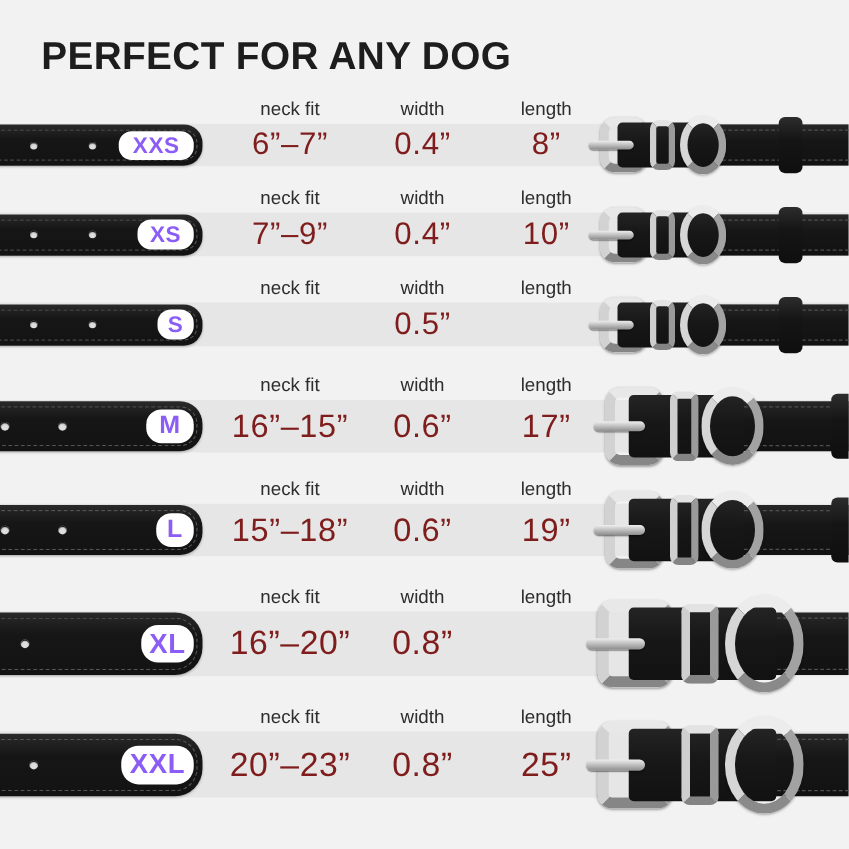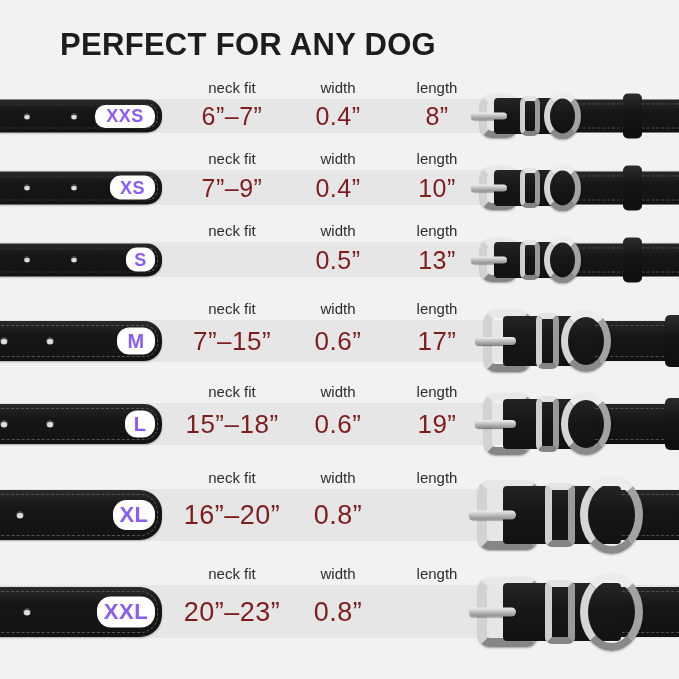--- a/index.html
+++ b/index.html
@@ -1,19 +1,19 @@
 <!DOCTYPE html>
 <html><head>
 <meta charset="utf-8">
 <style>
   html,body{margin:0;padding:0;background:#f2f2f2;}
   .canvas{position:relative;width:679px;height:679px;background:#f2f2f2;overflow:hidden;
           font-family:"Liberation Sans",sans-serif;}
   .title{position:absolute;left:33px;top:27px;font-size:31px;font-weight:700;
-         color:#1d1d1d;letter-spacing:.3px;margin-left:27px;}
+         color:#1d1d1d;letter-spacing:.3px;}
 
   
   .row{position:absolute;left:0;width:679px;background:#e6e6e6;}
   .r1{top:99px;height:34px;}
   .r2{top:170px;height:35px;}
   .r3{top:242px;height:35px;}
   .r4{top:320px;height:42px;}
   .r5{top:403px;height:42px;}
   .r6{top:489px;height:52px;}
   .r7{top:585px;height:53px;}
@@ -150,40 +150,39 @@
     <div class="ring"></div>
     <div class="prong"></div>
     <div class="loop"></div>
   </div>
 
   <div class="row r3 g1">
     <div class="lbl c1">neck fit</div>
     <div class="lbl c2">width</div>
     <div class="lbl c3">length</div>
     <div class="val c2">0.5”</div>
-    <div class="val c3">13”</div>
     <div class="strap">
       <span class="hole h1"></span>
       <span class="hole h2"></span>
       <span class="badge">S</span>
     </div>
     <div class="strapR"></div>
     <div class="frame"></div>
     <div class="fold"></div>
     <div class="keeper"></div>
     <div class="ring"></div>
     <div class="prong"></div>
     <div class="loop"></div>
   </div>
 
   <div class="row r4 g2">
     <div class="lbl c1">neck fit</div>
     <div class="lbl c2">width</div>
     <div class="lbl c3">length</div>
-    <div class="val c1">7”–15”</div>
+    <div class="val c1">16”–15”</div>
     <div class="val c2">0.6”</div>
     <div class="val c3">17”</div>
     <div class="strap">
       <span class="hole h1"></span>
       <span class="hole h2"></span>
       <span class="badge">M</span>
     </div>
     <div class="strapR"></div>
     <div class="frame"></div>
     <div class="fold"></div>
@@ -233,20 +232,21 @@
     <div class="prong"></div>
 
   </div>
 
   <div class="row r7 g3">
     <div class="lbl c1">neck fit</div>
     <div class="lbl c2">width</div>
     <div class="lbl c3">length</div>
     <div class="val c1">20”–23”</div>
     <div class="val c2">0.8”</div>
+    <div class="val c3">25”</div>
     <div class="strap">
       <span class="hole h1"></span>
 
       <span class="badge">XXL</span>
     </div>
     <div class="strapR"></div>
     <div class="frame"></div>
     <div class="fold"></div>
     <div class="keeper"></div>
     <div class="ring"></div>

